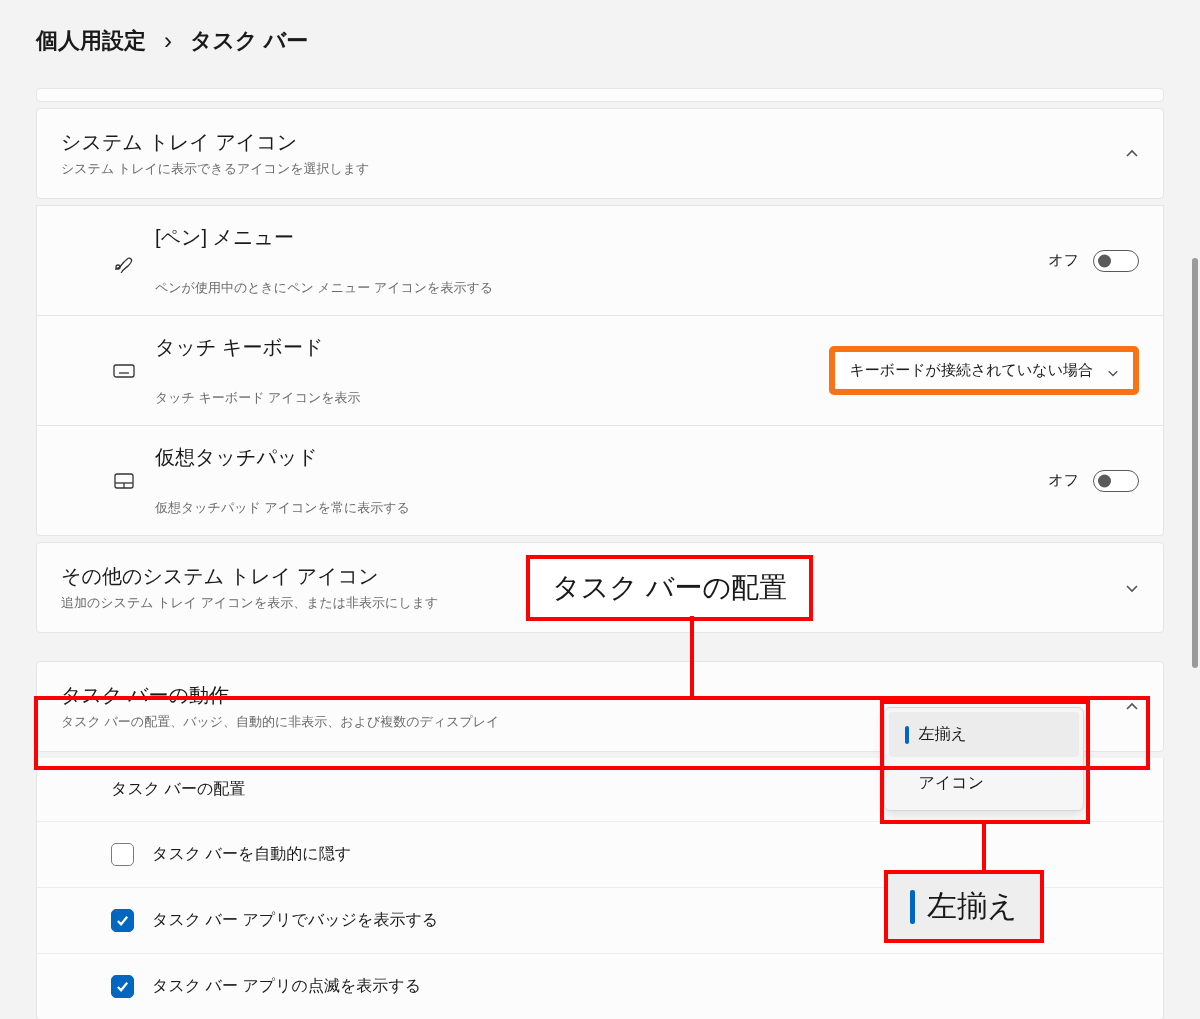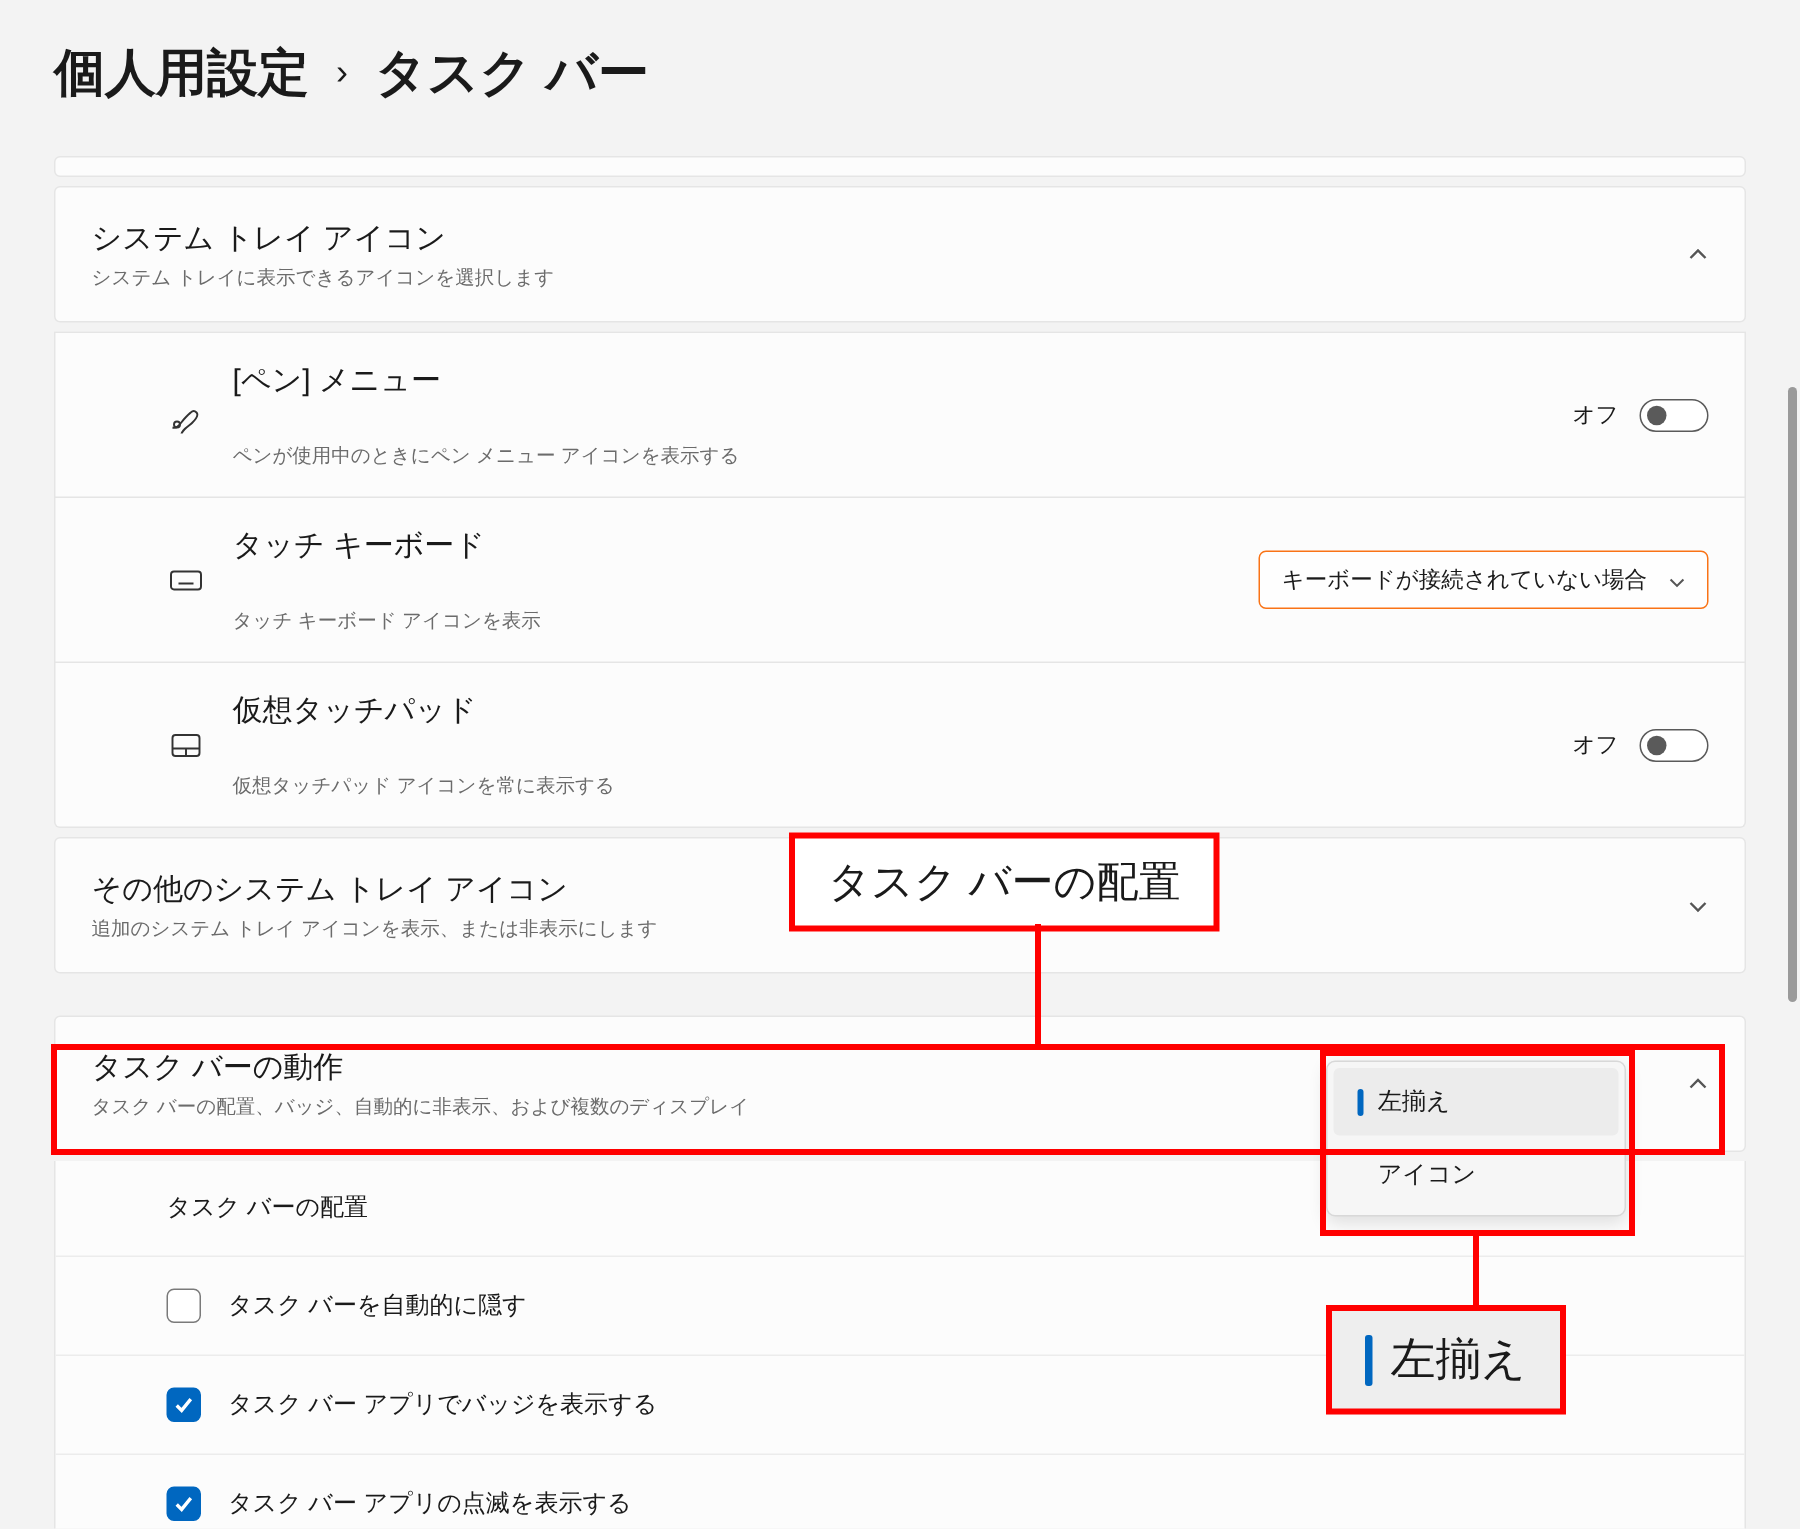--- a/index.html
+++ b/index.html
@@ -11,21 +11,21 @@
   height: 1019px;
   overflow: hidden;
   position: relative;
 }
 .breadcrumb {
   display: flex;
   align-items: center;
   gap: 18px;
   padding: 26px 36px 32px;
 }
-.breadcrumb .crumb { font-size: 34px; font-weight: 600; color: #1a1a1a; }
+.breadcrumb .crumb { font-size: 22px; font-weight: 600; color: #1a1a1a; }
 .breadcrumb .sep { font-size: 24px; color: #1a1a1a; }
 .content { padding: 0 36px; }
 .panel {
   background: #fcfcfc;
   border: 1px solid #e5e5e5;
   border-radius: 4px;
   margin-bottom: 6px;
 }
 .panel.stub { height: 14px; }
 .section-header {
@@ -62,21 +62,21 @@
   background: #fff; border: 1.3px solid #5a5a5a;
   position: relative;
 }
 .toggle::after {
   content: ""; position: absolute; left: 4px; top: 50%;
   transform: translateY(-50%);
   width: 13px; height: 13px; border-radius: 50%; background: #5a5a5a;
 }
 .dropdown {
   display: flex; align-items: center; gap: 14px;
-  border: 1px solid #f97316; border-radius: 5px;
+  border: 6px solid #f97316; border-radius: 5px;
   padding: 9px 14px; background: #fefefe; font-size: 15px;
 }
 .dropdown .dd-chev { width: 12px; height: 12px; }
 .dropdown .dd-chev svg { width: 100%; height: 100%; stroke: #555; stroke-width: 1.6; fill: none; }
 
 .behavior-children { background: #fcfcfc; border: 1px solid #e5e5e5; border-top: none; border-radius: 0 0 4px 4px; margin-bottom: 6px; }
 .child-row { display: flex; align-items: center; padding: 21px 24px 21px 74px; gap: 18px; border-bottom: 1px solid #ececec; position: relative; }
 .child-row:last-child { border-bottom: none; }
 .child-row.align-row { padding-right: 260px; }
 .child-label { font-size: 16px; color: #1a1a1a; }

